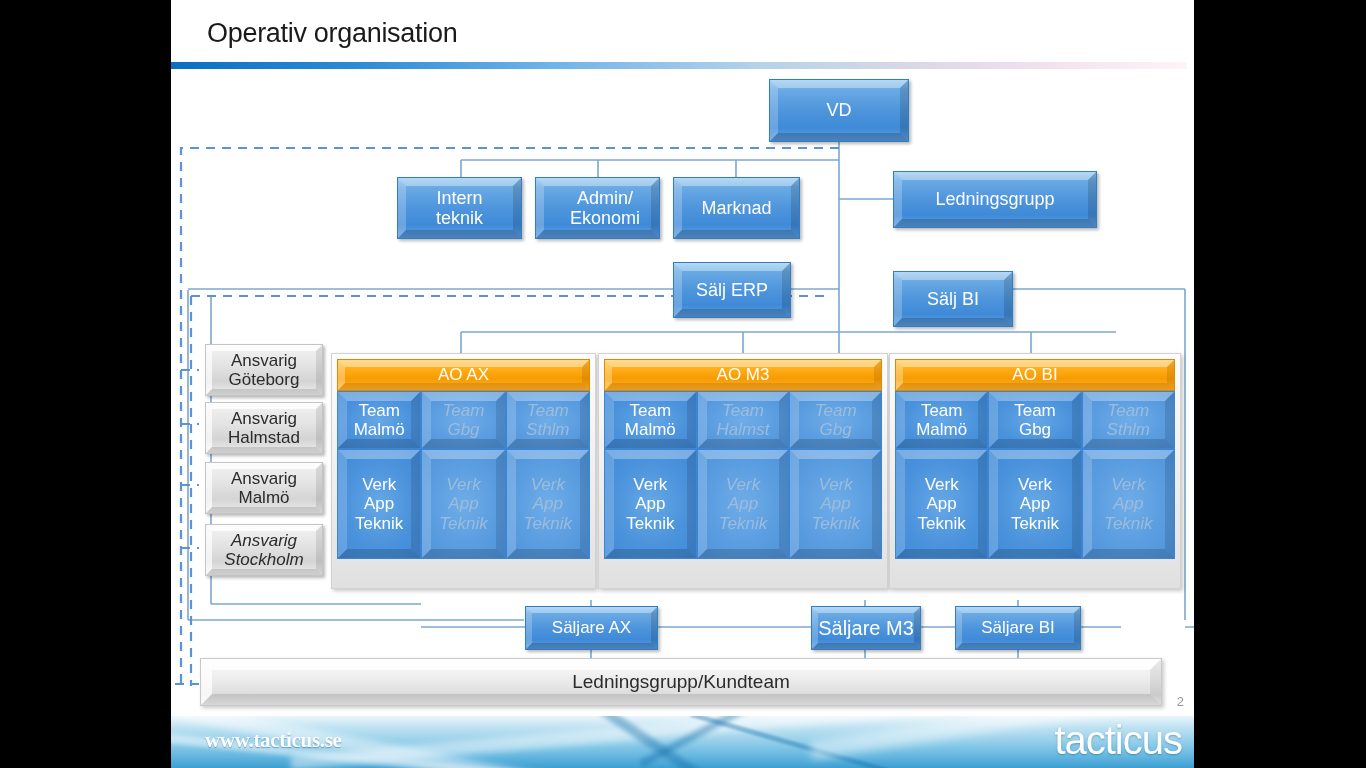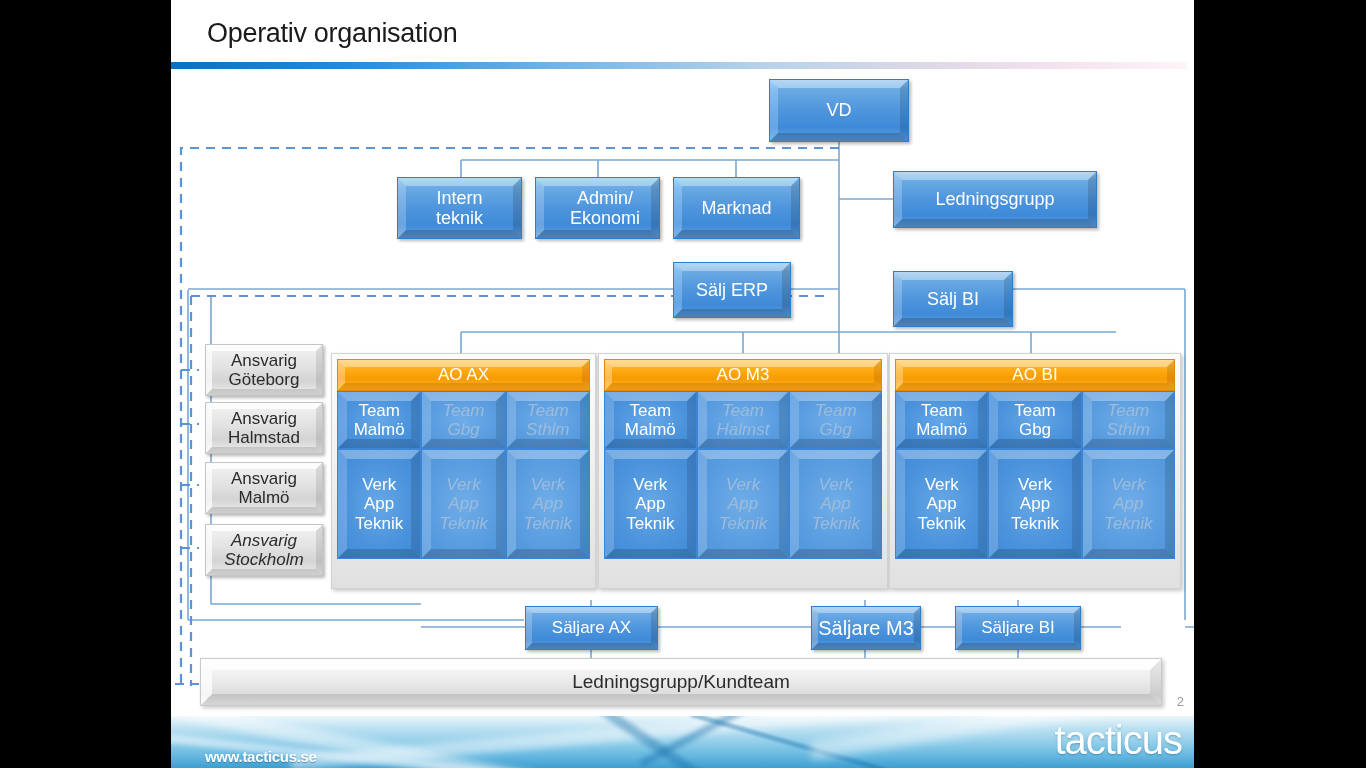--- a/index.html
+++ b/index.html
@@ -174,25 +174,26 @@
     position: absolute;
     background: rgba(255,255,255,0.45);
     transform-origin: left center;
   }
   #footer .dark {
     position: absolute;
     background: rgba(20,110,170,0.40);
     transform-origin: left center;
   }
   #site {
-    position: absolute; left: 34px; top: 32px;
-    color: #ffffff; font-size: 15px; font-weight: bold;
+    position: absolute; left: 34px; top: 12px;
+    color: #ffffff; font-size: 21px; font-weight: bold;
     letter-spacing: -0.3px;
     text-shadow: 0 1px 1px rgba(0,60,110,0.4);
     z-index: 4;
+    font-family: Liberation Serif, serif;
   }
   #brand {
     position: absolute; right: 12px; top: 2px;
     color: #ffffff; font-size: 40px;
     letter-spacing: -1px;
     text-shadow: 0 1px 2px rgba(0,60,110,0.35);
     z-index: 4;
   }
 </style>
 </head>

